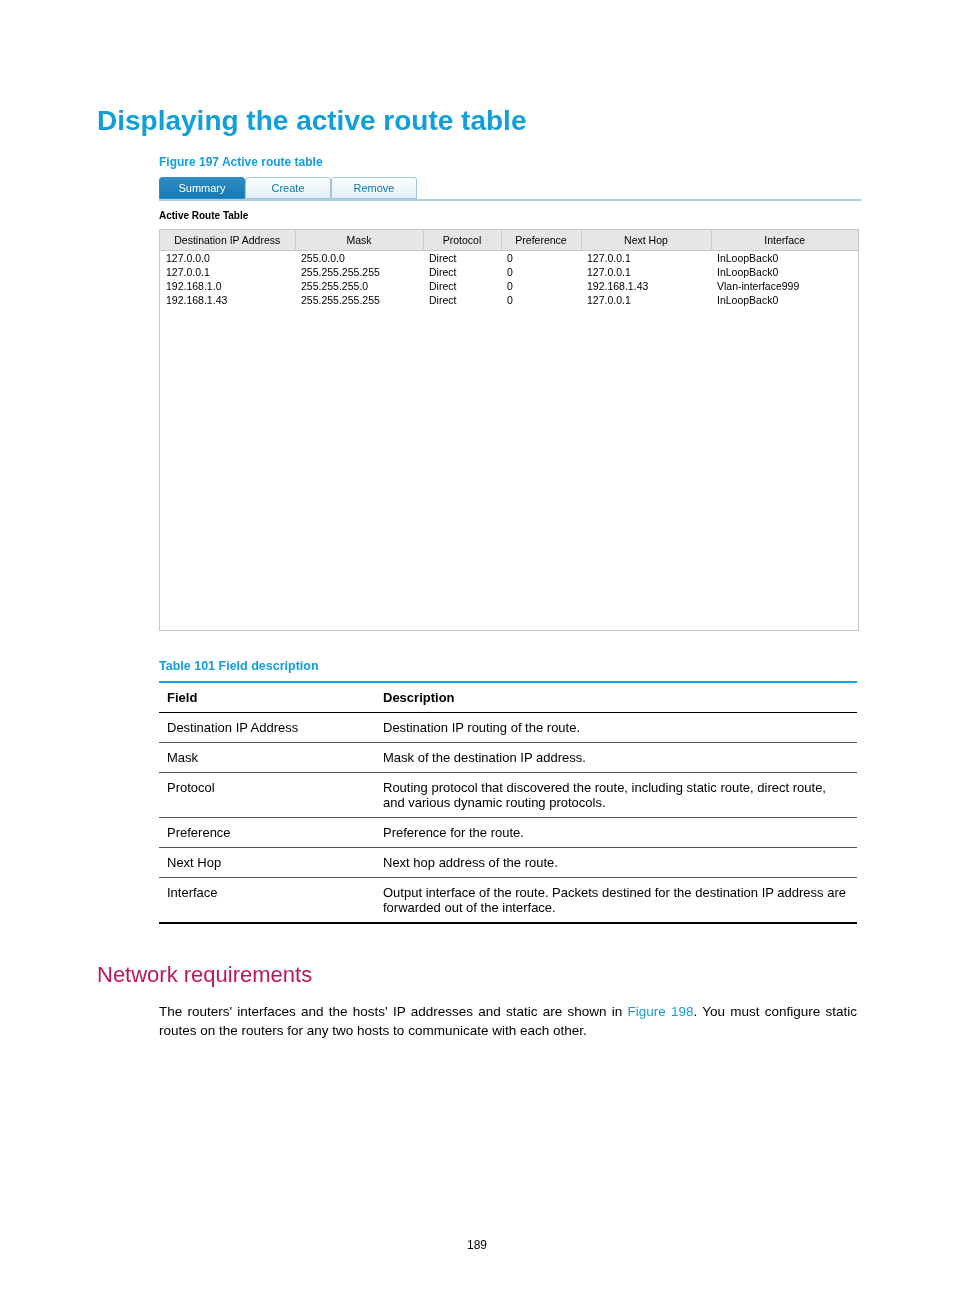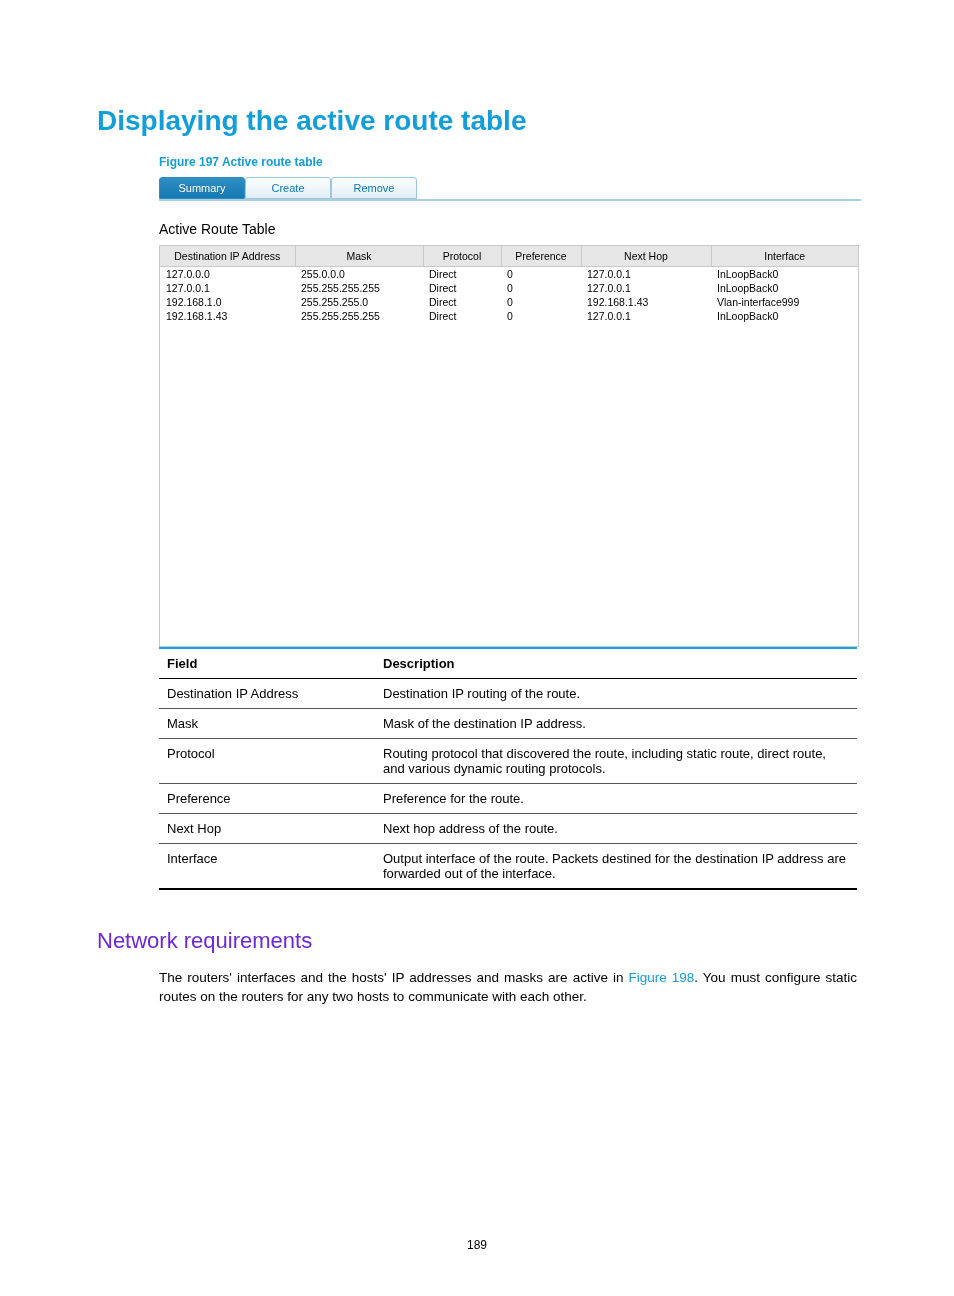--- a/index.html
+++ b/index.html
@@ -15,21 +15,21 @@
   .page {
     padding: 105px 97px 0 97px;
   }
   .h1 {
     color: #129ed9;
     font-size: 28px;
     font-weight: 700;
     margin: 0 0 18px 0;
   }
   .h2 {
-    color: #6d28d9;
+    color: #be185d;
     font-size: 22px;
     font-weight: 400;
     margin: 20px 0 10px 0;
   }
   .intro {
     margin-left: 62px;
     font-size: 13.5px;
     margin-bottom: 16px;
   }
   .intro b { font-weight: 700; }
@@ -61,23 +61,23 @@
     margin-right: 0;
     background: linear-gradient(#fdfefe,#e1eef7);
     color: #0a7ab5;
   }
   .tab.active {
     background: linear-gradient(#2f8dc2,#1679b3);
     color: #fff;
     border-color: #2f8dc2;
   }
   .figlabel {
-    font-size: 14px;
-    font-weight: 400;
-    margin: 20px 0 8px 1px;
+    font-size: 10px;
+    font-weight: 700;
+    margin: 9px 0 8px 1px;
     font-family: Arial, sans-serif;
   }
   .grid {
     width: 700px;
     border: 1px solid #c9c9c9;
     height: 402px;
     font-family: Arial, sans-serif;
   }
   .grid table { width: 100%; border-collapse: collapse; }
   .grid th {
@@ -206,20 +206,21 @@
             <td>255.255.255.255</td>
             <td>Direct</td>
             <td>0</td>
             <td>127.0.0.1</td>
             <td>InLoopBack0</td>
           </tr>
         </tbody>
     </table>
   </div>
 
+  <div class="tablecap">Table 101 Field description</div>
 
   <table class="desc-table">
     <thead>
       <tr>
         <th class="col-f">Field</th>
         <th>Description</th>
       </tr>
     </thead>
     <tbody id="desc-rows">
         <tr>
@@ -245,19 +246,19 @@
         <tr>
           <td class="col-f">Interface</td>
           <td>Output interface of the route. Packets destined for the destination IP address are forwarded out of the interface.</td>
         </tr>
       </tbody>
   </table>
 
   <div class="section2">
     <h2 class="h2">Network requirements</h2>
     <p class="body-text">
-      <span>The routers' interfaces and the hosts' IP addresses and masks are active in </span><span class="link">Figure 198</span><span>. You must configure static routes on the routers for any two hosts to communicate with each other.</span>
+      <span>The routers' interfaces and the hosts' IP addresses and static are shown in </span><span class="link">Figure 198</span><span>. You must configure static routes on the routers for any two hosts to communicate with each other.</span>
     </p>
   </div>
 
 </div>
 
 <div class="pagenum">189</div>
 
 </body></html>

